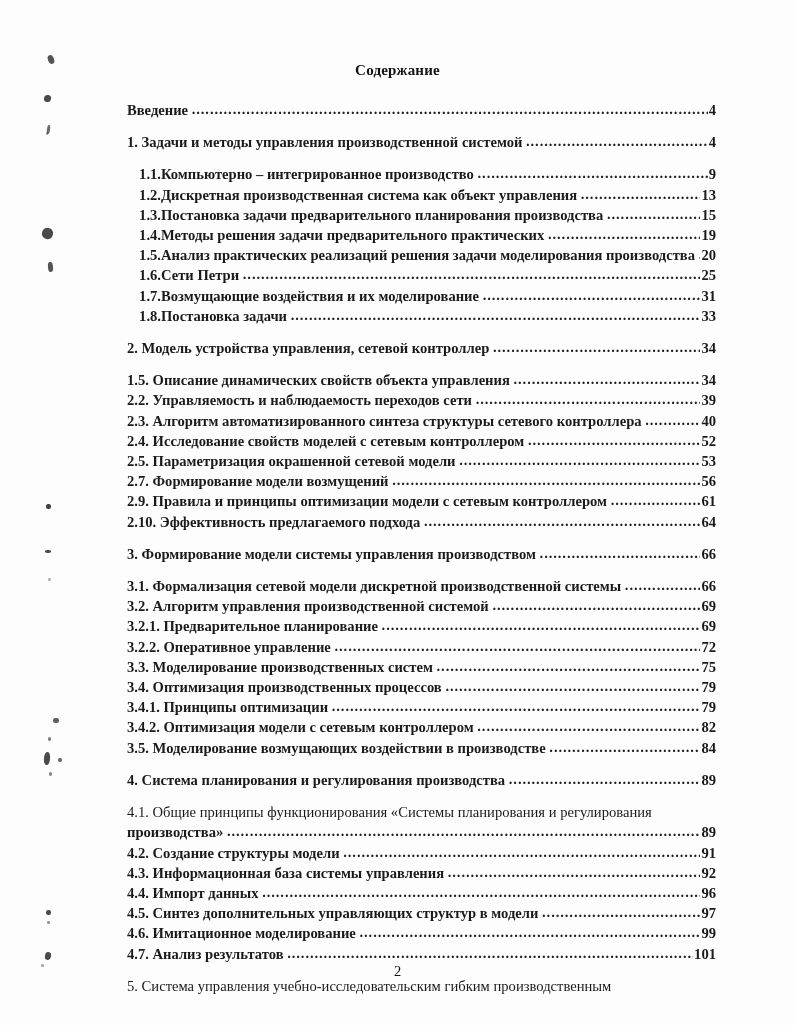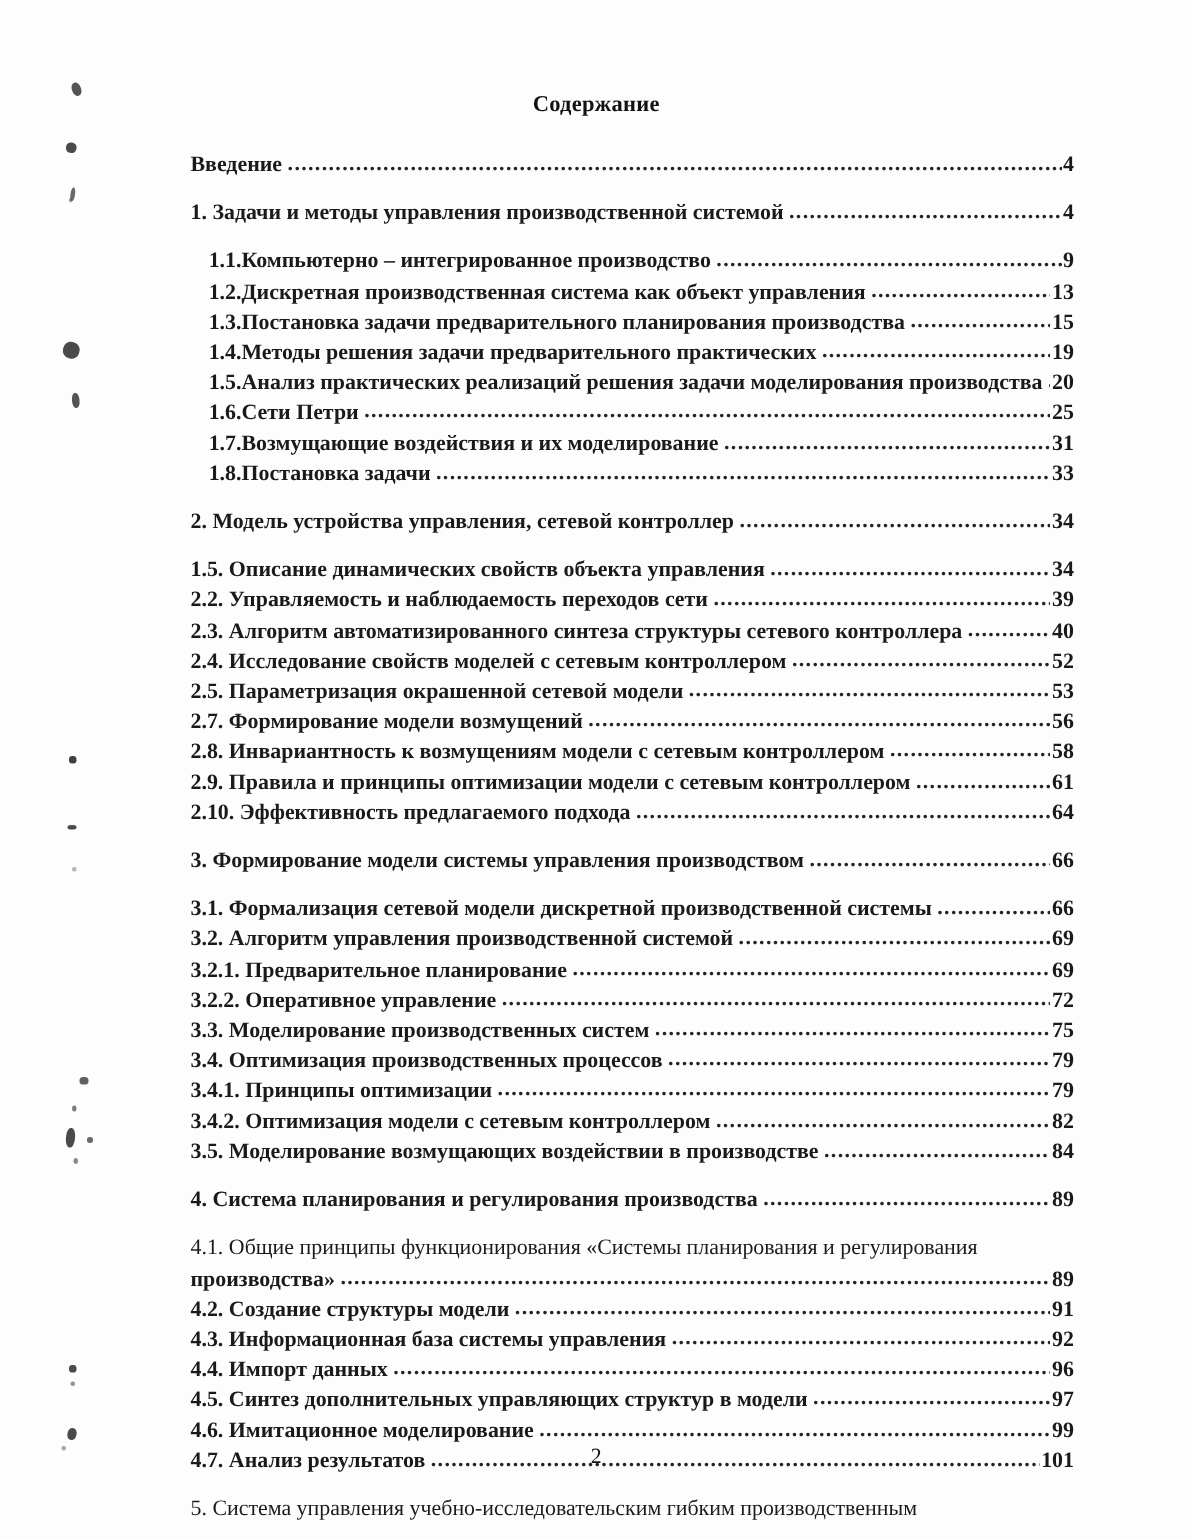--- a/index.html
+++ b/index.html
@@ -299,30 +299,20 @@
           <span class="num">2.7.</span>
           <span>&nbsp;</span>
           <span class="label">Формирование модели возмущений</span>
           <span>&nbsp;</span>
           <span class="leader"></span>
           <span class="pg">56</span>
         </div>
       </div>
       <div class="entry">
         <div class="row">
-          <span class="num">2.8.</span>
-          <span>&nbsp;</span>
-          <span class="label">Инвариантность к возмущениям модели с сетевым контроллером</span>
-          <span>&nbsp;</span>
-          <span class="leader"></span>
-          <span class="pg">58</span>
-        </div>
-      </div>
-      <div class="entry">
-        <div class="row">
           <span class="num">2.9.</span>
           <span>&nbsp;</span>
           <span class="label">Правила и принципы оптимизации модели с сетевым контроллером</span>
           <span>&nbsp;</span>
           <span class="leader"></span>
           <span class="pg">61</span>
         </div>
       </div>
       <div class="entry">
         <div class="row">

